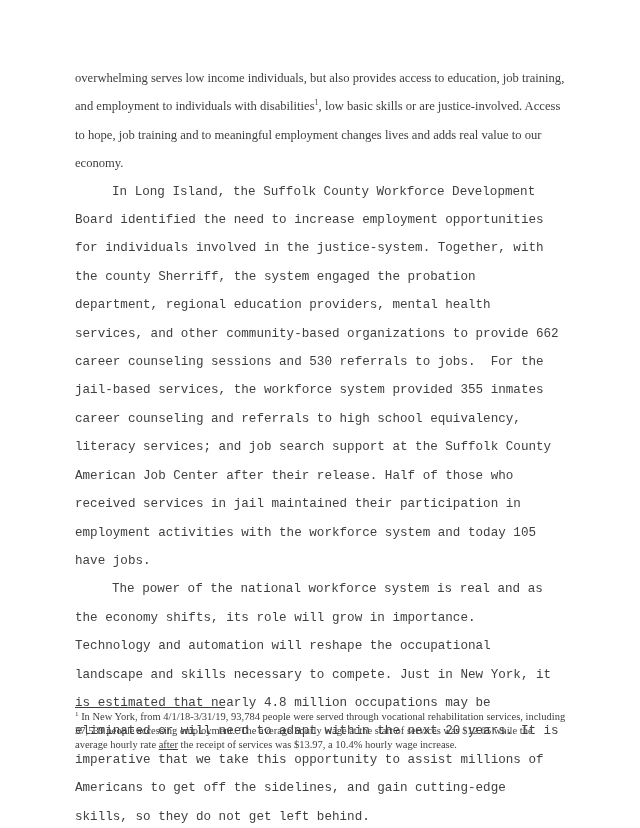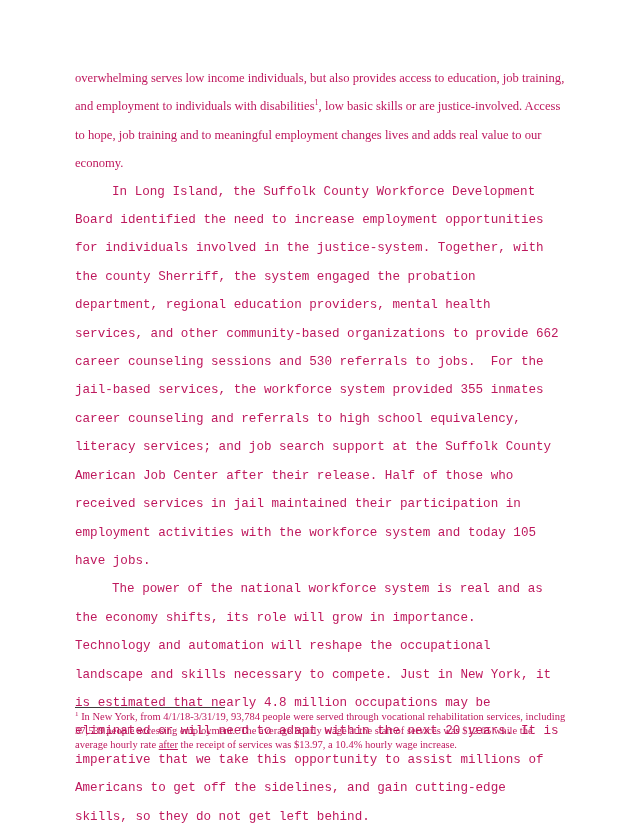--- a/index.html
+++ b/index.html
@@ -7,21 +7,21 @@
     padding: 0;
     background: #ffffff;
   }
   .page {
     position: relative;
     width: 640px;
     height: 828px;
     background: #ffffff;
     overflow: hidden;
     font-family: "Liberation Serif", "DejaVu Serif", serif;
-    color: #be185d;
+    color: #404040;
   }
   .body-text {
     position: absolute;
     top: 64px;
     left: 75px;
     width: 490px;
     font-size: 12.6px;
     line-height: 28.4px;
     text-align: left;
   }

